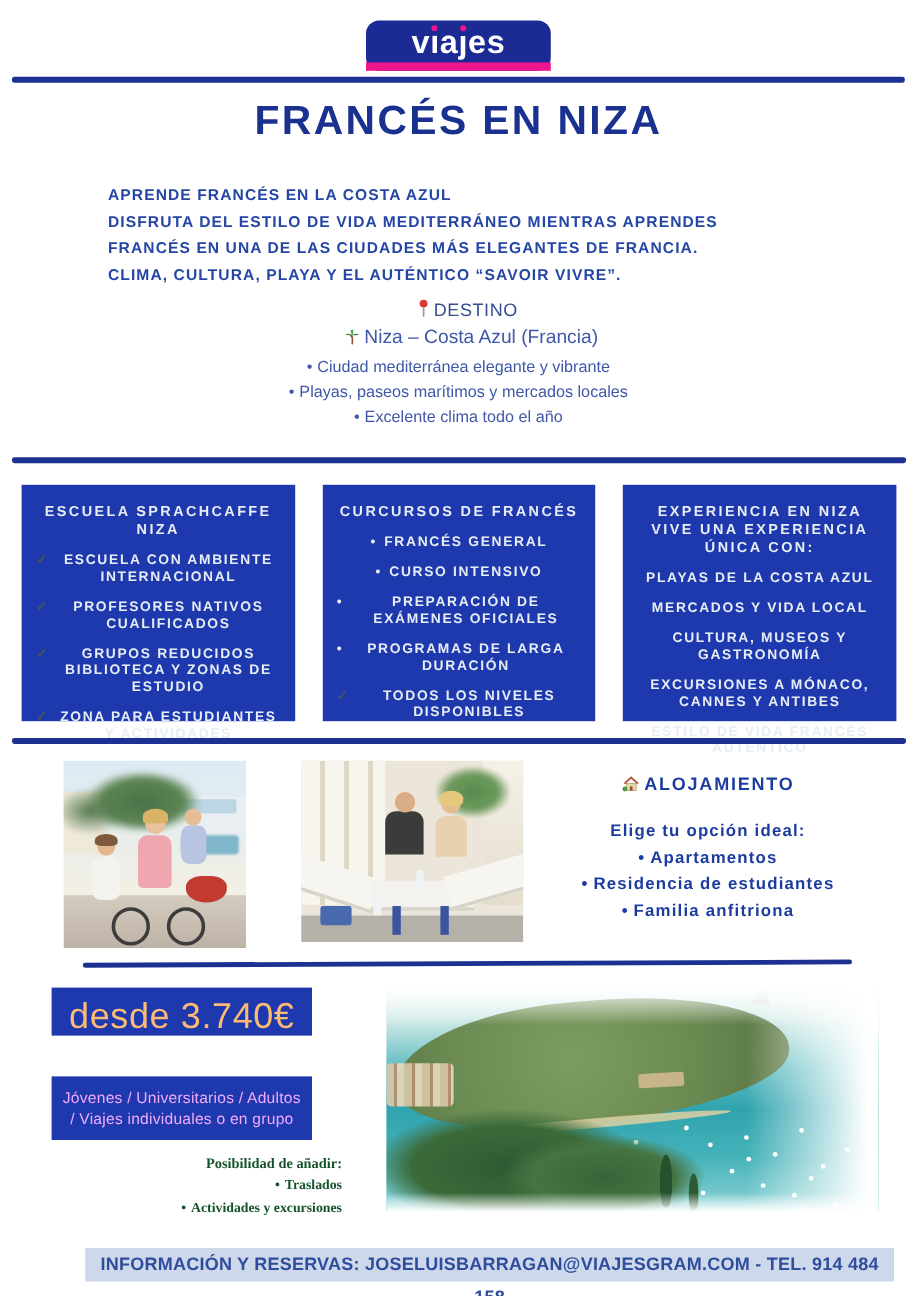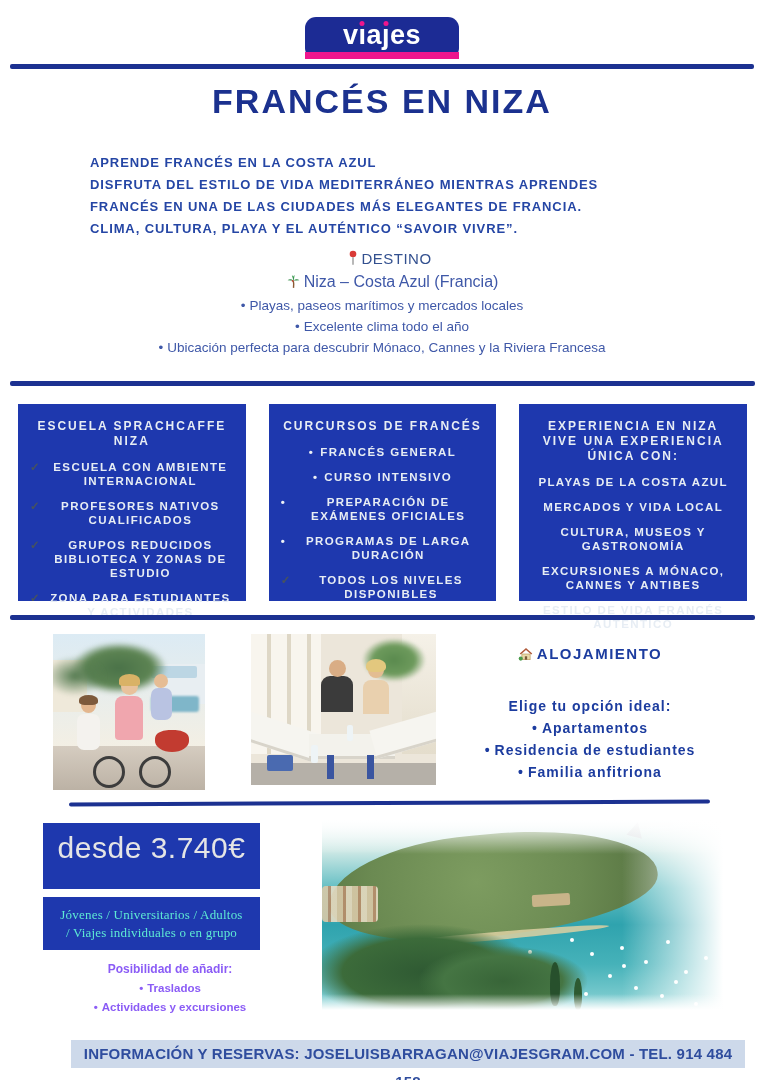--- a/index.html
+++ b/index.html
@@ -115,32 +115,32 @@
      372px 182px 0 0 #fff,262px 172px 0 0 #fff,216px 162px 0 0 #fff,190px 148px 0 0 #fff,
      352px 160px 0 0 #fff,300px 144px 0 0 #fff;}
   .p3-sail{left:306px;top:2px;width:0;height:0;border-left:8px solid transparent;
            border-right:8px solid transparent;border-bottom:15px solid #d8dde0;transform:rotate(14deg);}
   .p3-fade-top{left:0;top:0;width:100%;height:34px;background:linear-gradient(#ffffff,rgba(255,255,255,0));}
   .p3-fade-right{right:0;top:0;width:110px;height:100%;background:linear-gradient(90deg,rgba(255,255,255,0),#ffffff 92%);}
   .p3-fade-bottom{left:0;bottom:0;width:100%;height:16px;background:linear-gradient(rgba(255,255,255,0),#ffffff);}
 
   
   .aloj{position:absolute;left:440px;top:645px;width:300px;text-align:center;color:#1c3c9f;}
-  .aloj-heading{font-size:15px;font-weight:700;letter-spacing:1.5px;margin-bottom:31px;}
+  .aloj-heading{font-size:15px;font-weight:700;letter-spacing:1.5px;margin-bottom:17px;}
   .aloj-sub{font-size:14px;font-weight:700;letter-spacing:1px;line-height:22px;}
   .aloj-opts{font-size:14px;font-weight:700;letter-spacing:1px;line-height:22px;}
 
   
-  .price-box{position:absolute;left:43px;top:823px;width:217px;height:66px;background:#1e38ae;
-             color:#e5e5e5;font-size:30px;line-height:50px;text-align:center;letter-spacing:.5px;}
+  .price-box{position:absolute;left:43px;top:823px;width:217px;height:40px;background:#1e38ae;
+             color:#fdba74;font-size:30px;line-height:50px;text-align:center;letter-spacing:.5px;}
   .aud-box{position:absolute;left:43px;top:897px;width:217px;height:53px;background:#1e38ae;
-           color:#5eead4;font-size:13px;font-weight:500;line-height:18px;text-align:center;
-           display:flex;flex-direction:column;justify-content:center;letter-spacing:.2px;font-family:Liberation Serif, serif;}
-
-  .addons{position:absolute;left:55px;top:960px;width:230px;text-align:center;color:#8b5cf6;}
+           color:#f0abfc;font-size:13px;font-weight:500;line-height:18px;text-align:center;
+           display:flex;flex-direction:column;justify-content:center;letter-spacing:.2px;}
+
+  .addons{position:absolute;left:55px;top:960px;width:230px;text-align:right;color:#14532d;font-family:Liberation Serif, serif;}
   .addons-heading{font-size:12px;font-weight:600;line-height:19px;}
   .addons-items{font-size:11.5px;font-weight:600;line-height:19px;}
 
   
   .footer-band{position:absolute;left:71px;top:1040px;width:674px;height:28px;background:#cdd9ea;
                color:#2f4d9e;font-size:15px;font-weight:600;line-height:28px;text-align:center;letter-spacing:.2px;}
 </style>
 </head>
 <body>
 
@@ -182,26 +182,26 @@
           <path d="M7 6 C5 4.5 3 4.5 1.5 5.8 C3.5 5.9 5.5 6 7 6 Z" fill="#2f8a44"></path>
           <path d="M7 6 C9 4.5 11 4.5 12.5 5.8 C10.5 5.9 8.5 6 7 6 Z" fill="#2f8a44"></path>
           <path d="M7 6 C6 3.8 6.5 2 8 1 C7.8 3 7.5 4.5 7 6 Z" fill="#37984e"></path>
           <path d="M7 6 C8 3.8 7 2 5.5 1.2 C6 3 6.5 4.5 7 6 Z" fill="#37984e"></path>
           <circle cx="6.2" cy="6.4" r="0.9" fill="#c43b2e"></circle>
         </svg>
       </span><span>Niza – Costa Azul (Francia)</span>
     </div>
     <div class="destino-bullets">
 
+        <div class="destino-bullet"><span class="b">•</span><span>Ciudad mediterránea elegante y vibrante</span></div>
 
         <div class="destino-bullet"><span class="b">•</span><span>Playas, paseos marítimos y mercados locales</span></div>
 
         <div class="destino-bullet"><span class="b">•</span><span>Excelente clima todo el año</span></div>
 
-        <div class="destino-bullet"><span class="b">•</span><span>Ubicación perfecta para descubrir Mónaco, Cannes y la Riviera Francesa</span></div>
       </div>
   </section>
 
   <div class="rule rule-2"></div>
 
   <section class="boxes">
     <div class="box">
       <div class="box-title">ESCUELA SPRACHCAFFE NIZA</div>
 
       <div class="box-items">

